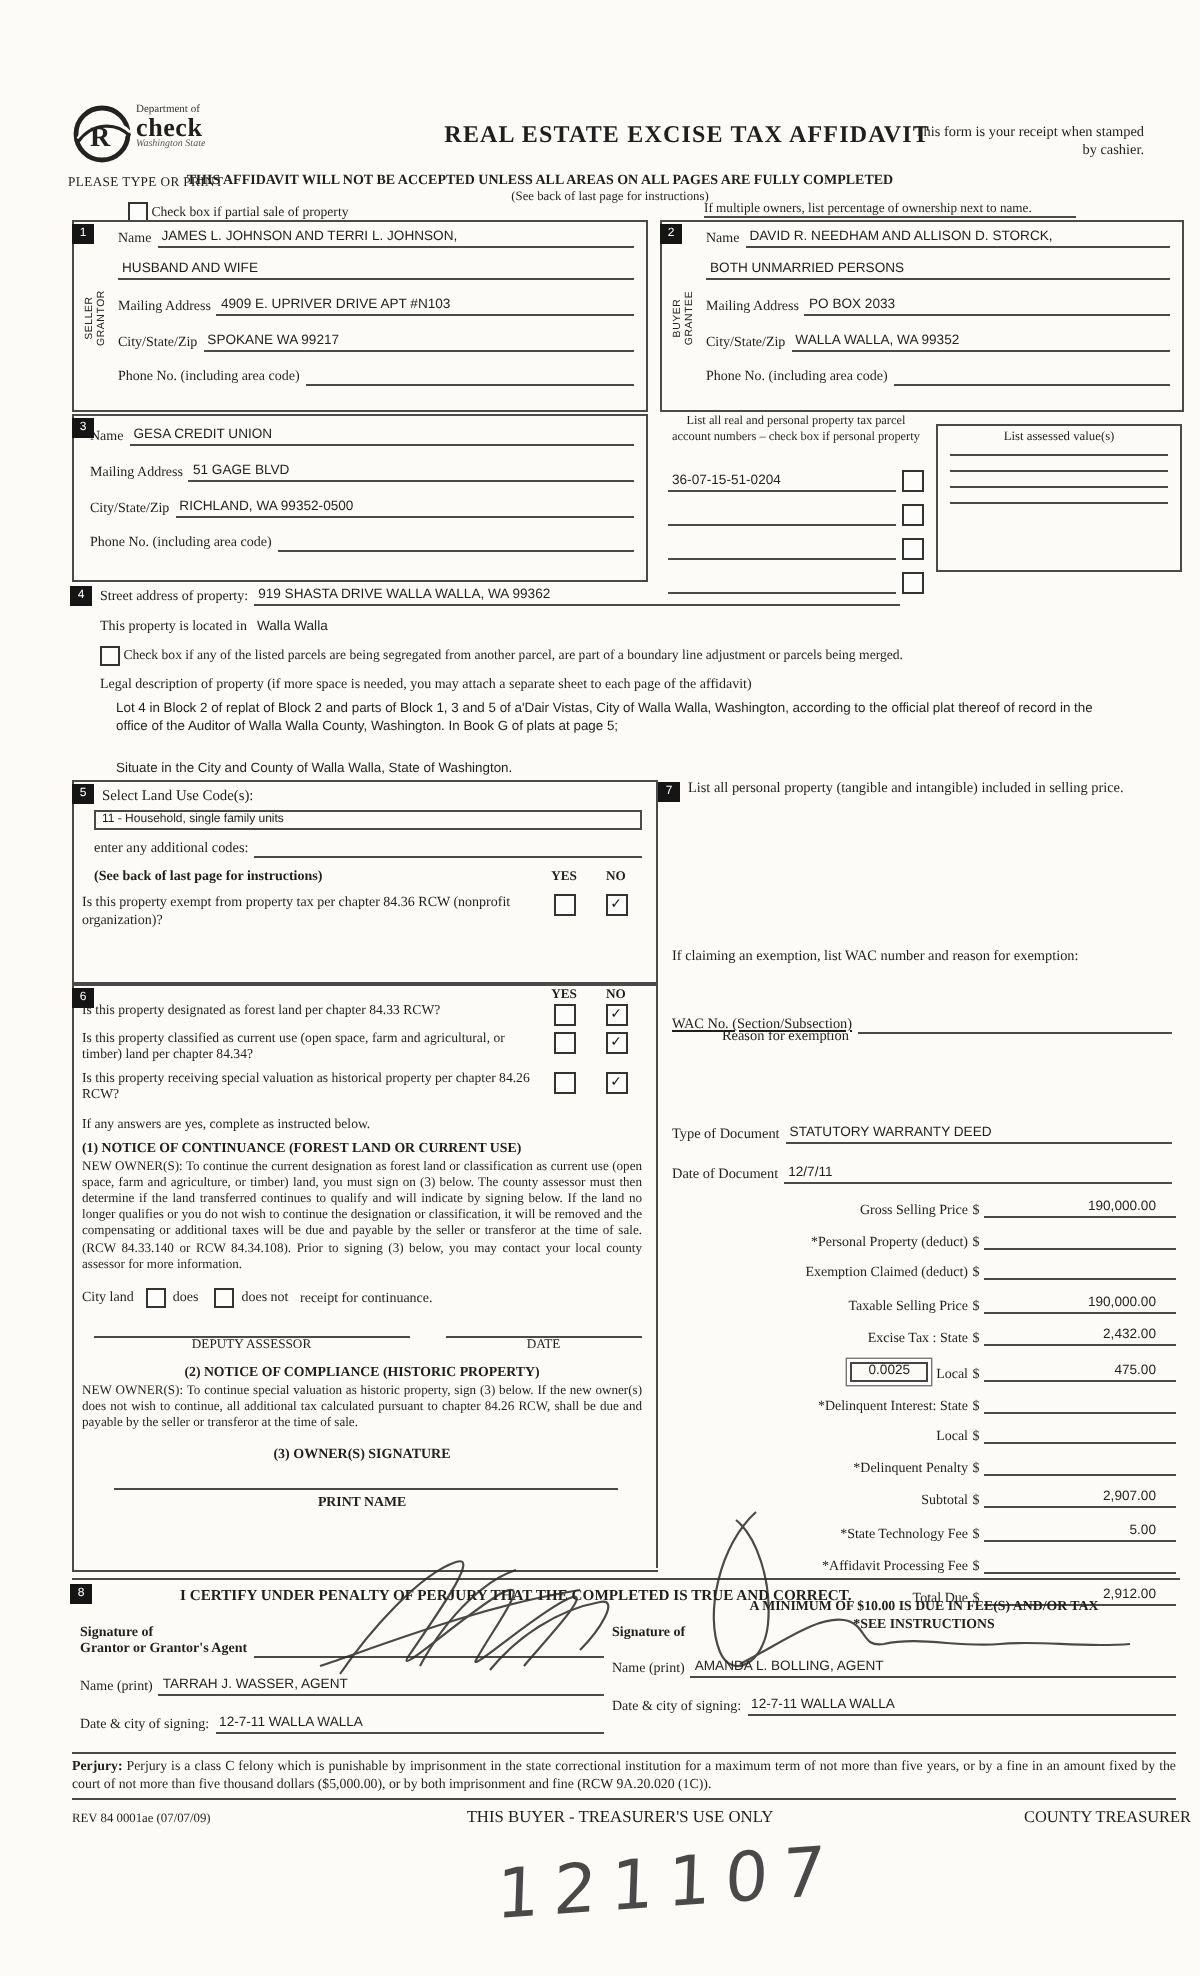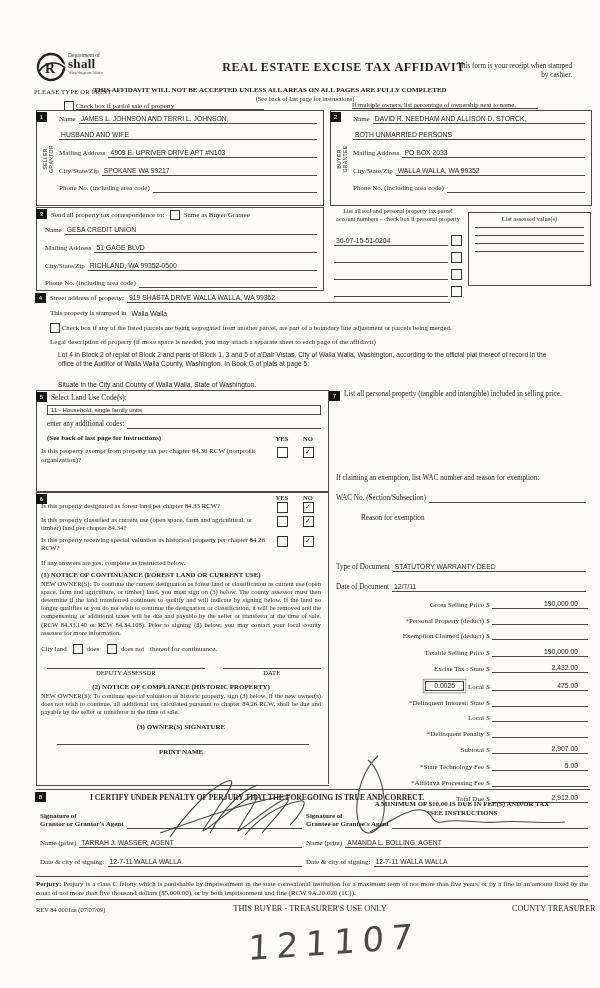--- a/index.html
+++ b/index.html
@@ -46,21 +46,21 @@
   <div class="abs" style="left:36px;top:52px;width:125px;">
     <div style="display:flex;align-items:flex-start;">
       <svg width="30" height="30" viewBox="0 0 30 30">
         <circle cx="15" cy="15" r="13" fill="none" stroke="#222" stroke-width="2.4"></circle>
         <path d="M4,18 C10,8 22,8 28,15" fill="none" stroke="#fcfbf7" stroke-width="4"></path>
         <path d="M3,19 C10,9 22,9 29,16" fill="none" stroke="#222" stroke-width="1.6"></path>
         <text x="9" y="21" font-size="14" font-family="Liberation Serif,serif" font-weight="bold" fill="#222">R</text>
       </svg>
       <div style="margin-left:2px;">
         <div class="ser" style="font-size:5.5px;color:#333;">Department of</div>
-        <div class="ser b" style="font-size:13px;line-height:12px;letter-spacing:.3px;">shall</div>
+        <div class="ser b" style="font-size:13px;line-height:12px;letter-spacing:.3px;">check</div>
         <div class="ser" style="font-size:5px;font-style:italic;color:#555;">Washington State</div>
       </div>
     </div>
   </div>
   <div class="abs ser" style="left:34px;top:88px;font-size:6.6px;letter-spacing:.2px;">PLEASE TYPE OR PRINT</div>
 
   <div class="abs" style="left:145px;top:60px;width:320px;text-align:right;">
     <div class="ser b" style="font-size:12px;letter-spacing:.6px;">REAL ESTATE EXCISE TAX AFFIDAVIT</div>
   </div>
   <div class="abs ser b" style="left:60px;top:86px;width:420px;text-align:center;font-size:7px;">THIS AFFIDAVIT WILL NOT BE ACCEPTED UNLESS ALL AREAS ON ALL PAGES ARE FULLY COMPLETED</div>
@@ -127,25 +127,20 @@
         </div>
       <div class="fld" style="margin-top:8px;">
           <span class="lbl">Phone No. (including area code)</span>
         <span class="val"></span>
         </div>
     </div>
   </div>
 
   <div class="abs box" style="left:36px;top:207px;width:286px;height:82px;">
     <div class="numbox" style="left:-1px;top:1px;">3</div>
-    <div style="margin:2px 6px 0 14px;font-size:7px;">
-      <span class="ser">Send all property tax correspondence to:</span>
-      <span class="cb" style="margin:0 2px 0 4px;"></span>
-      <span class="ser">Same as Buyer/Grantee</span>
-    </div>
     <div style="margin:5px 6px 0 8px;">
       <div class="fld">
           <span class="lbl">Name</span>
         <span class="val">GESA CREDIT UNION</span>
         </div>
       <div class="fld" style="margin-top:8px;">
           <span class="lbl">Mailing Address</span>
         <span class="val">51 GAGE BLVD</span>
         </div>
       <div class="fld" style="margin-top:8px;">
@@ -196,21 +191,21 @@
     </div>
   </div>
 
   <div class="abs" style="left:36px;top:293px;width:554px;">
     <div class="numbox" style="left:-1px;top:0;">4</div>
     <div class="fld" style="margin-left:14px;width:400px;">
       <span class="lbl">Street address of property:</span>
       <span class="val">919 SHASTA DRIVE WALLA WALLA, WA 99362</span>
     </div>
     <div class="fld" style="margin-left:14px;margin-top:6px;width:260px;">
-      <span class="lbl">This property is stamped in</span>
+      <span class="lbl">This property is located in</span>
       <span class="val" style="border-bottom:none;">Walla Walla</span>
     </div>
     <div style="margin-left:14px;margin-top:5px;font-size:6.8px;">
       <span class="cb"></span>
       <span class="ser">Check box if any of the listed parcels are being segregated from another parcel, are part of a boundary line adjustment or parcels being merged.</span>
     </div>
     <div class="ser" style="margin-left:14px;margin-top:5px;font-size:7px;">Legal description of property (if more space is needed, you may attach a separate sheet to each page of the affidavit)</div>
     <div class="san" style="margin-left:22px;margin-top:5px;width:500px;font-size:6.7px;line-height:8.6px;">Lot 4 in Block 2 of replat of Block 2 and parts of Block 1, 3 and 5 of a'Dair Vistas, City of Walla Walla, Washington, according to the official plat thereof of record in the office of the Auditor of Walla Walla County, Washington.  In Book G of plats at page 5;</div>
     <div class="san" style="margin-left:22px;margin-top:13px;font-size:6.7px;">Situate in the City and County of Walla Walla, State of Washington.</div>
   </div>
@@ -261,40 +256,40 @@
     </div>
     <div class="ser" style="margin:6px 8px 0 4px;font-size:6.8px;">If any answers are yes, complete as instructed below.</div>
     <div class="ser b" style="margin:5px 8px 0 4px;font-size:6.9px;">(1) NOTICE OF CONTINUANCE (FOREST LAND OR CURRENT USE)</div>
     <div class="para ser" style="margin:2px 8px 0 4px;">NEW OWNER(S): To continue the current designation as forest land or classification as current use (open space, farm and agriculture, or timber) land, you must sign on (3) below. The county assessor must then determine if the land transferred continues to qualify and will indicate by signing below. If the land no longer qualifies or you do not wish to continue the designation or classification, it will be removed and the compensating or additional taxes will be due and payable by the seller or transferor at the time of sale. (RCW 84.33.140 or RCW 84.34.108). Prior to signing (3) below, you may contact your local county assessor for more information.</div>
     <div style="margin:7px 8px 0 4px;font-size:7px;">
       <span class="ser">City land</span>
       <span class="cb" style="margin:0 2px 0 4px;"></span>
       <span class="ser">does</span>
       <span class="cb" style="margin:0 2px 0 6px;"></span>
       <span class="ser">does not</span>
-      <span class="ser" style="margin-left:4px;">thereof for continuance.</span>
+      <span class="ser" style="margin-left:4px;">receipt for continuance.</span>
     </div>
     <div style="display:flex;margin:14px 8px 0 10px;">
       <div style="flex:1.6;border-top:1px solid #4a4a4a;text-align:center;font-size:6.6px;" class="ser"><span>DEPUTY ASSESSOR</span></div>
       <div style="width:18px;"></div>
       <div style="flex:1;border-top:1px solid #4a4a4a;text-align:center;font-size:6.6px;" class="ser"><span>DATE</span></div>
     </div>
     <div class="ser b" style="margin:7px 8px 0 4px;font-size:6.9px;text-align:center;">(2) NOTICE OF COMPLIANCE (HISTORIC PROPERTY)</div>
     <div class="para ser" style="margin:2px 8px 0 4px;">NEW OWNER(S): To continue special valuation as historic property, sign (3) below. If the new owner(s) does not wish to continue, all additional tax calculated pursuant to chapter 84.26 RCW, shall be due and payable by the seller or transferor at the time of sale.</div>
     <div class="ser b" style="margin:6px 8px 0 4px;font-size:7px;text-align:center;">(3) OWNER(S) SIGNATURE</div>
     <div style="margin:13px 20px 0 20px;border-top:1px solid #4a4a4a;"></div>
     <div class="ser b" style="margin:3px 8px 0 4px;font-size:6.9px;text-align:center;">PRINT NAME</div>
   </div>
 
   <div class="abs" style="left:330px;top:390px;width:260px;">
     <div class="numbox" style="left:-1px;top:1px;">7</div>
     <div class="ser" style="margin-left:14px;width:236px;font-size:7.2px;line-height:9px;">List all personal property (tangible and intangible) included in selling price.</div>
   </div>
   <div class="abs ser" style="left:336px;top:474px;width:250px;font-size:7.2px;">If claiming an exemption, list WAC number and reason for exemption:</div>
-  <div class="abs fld" style="left:336px;top:494px;width:250px;">
+  <div class="abs fld" style="left:336px;top:508px;width:250px;text-decoration:underline;">
     <span class="lbl ser" style="font-size:7.2px;">WAC No. (Section/Subsection)</span>
     <span class="val"></span>
   </div>
   <div class="abs fld" style="left:336px;top:514px;width:250px;">
     <span class="lbl ser" style="font-size:7.2px;margin-left:25px;">Reason for exemption</span>
     <span class="val" style="border-bottom:none;"></span>
   </div>
   <div class="abs fld" style="left:336px;top:562px;width:250px;">
     <span class="lbl ser" style="font-size:7.2px;">Type of Document</span>
     <span class="val">STATUTORY WARRANTY DEED</span>
@@ -373,44 +368,40 @@
         <span class="mdol ser">$</span>
         <span class="mval">2,912.00</span>
       </div>
   </div>
 
   <div class="abs ser b" style="left:336px;top:800px;width:252px;text-align:center;font-size:6.9px;">A MINIMUM OF $10.00 IS DUE IN FEE(S) AND/OR TAX</div>
   <div class="abs ser b" style="left:336px;top:809px;width:252px;text-align:center;font-size:6.9px;">*SEE INSTRUCTIONS</div>
 
   <div class="hline" style="left:36px;top:789px;width:554px;"></div>
   <div class="numbox" style="left:35px;top:792px;">8</div>
-  <div class="abs ser b" style="left:90px;top:793px;width:400px;font-size:7.6px;">I CERTIFY UNDER PENALTY OF PERJURY THAT THE FOREGOING IS TRUE AND CORRECT.</div>
+  <div class="abs ser b" style="left:90px;top:793px;width:400px;font-size:7.6px;">I CERTIFY UNDER PENALTY OF PERJURY THAT THE COMPLETED IS TRUE AND CORRECT.</div>
 
   <div class="abs" style="left:40px;top:812px;width:262px;">
     <div class="ser b" style="font-size:7px;">Signature of</div>
     <div class="fld">
         <span class="lbl b">Grantor or Grantor's Agent</span>
       <span class="val"></span>
       </div>
     <div class="fld" style="margin-top:9px;">
         <span class="lbl">Name (print)</span>
       <span class="val">TARRAH J. WASSER, AGENT</span>
       </div>
     <div class="fld" style="margin-top:9px;">
         <span class="lbl">Date &amp; city of signing:</span>
       <span class="val">12-7-11 WALLA WALLA</span>
       </div>
   </div>
 
   <div class="abs" style="left:306px;top:812px;width:282px;">
     <div class="ser b" style="font-size:7px;">Signature of</div>
-    <div class="fld">
-        <span class="lbl b">Grantee or Grantee's Agent</span>
-      <span class="val"></span>
-      </div>
     <div class="fld" style="margin-top:9px;">
         <span class="lbl">Name (print)</span>
       <span class="val">AMANDA L. BOLLING, AGENT</span>
       </div>
     <div class="fld" style="margin-top:9px;">
         <span class="lbl">Date &amp; city of signing:</span>
       <span class="val">12-7-11 WALLA WALLA</span>
       </div>
   </div>
 

